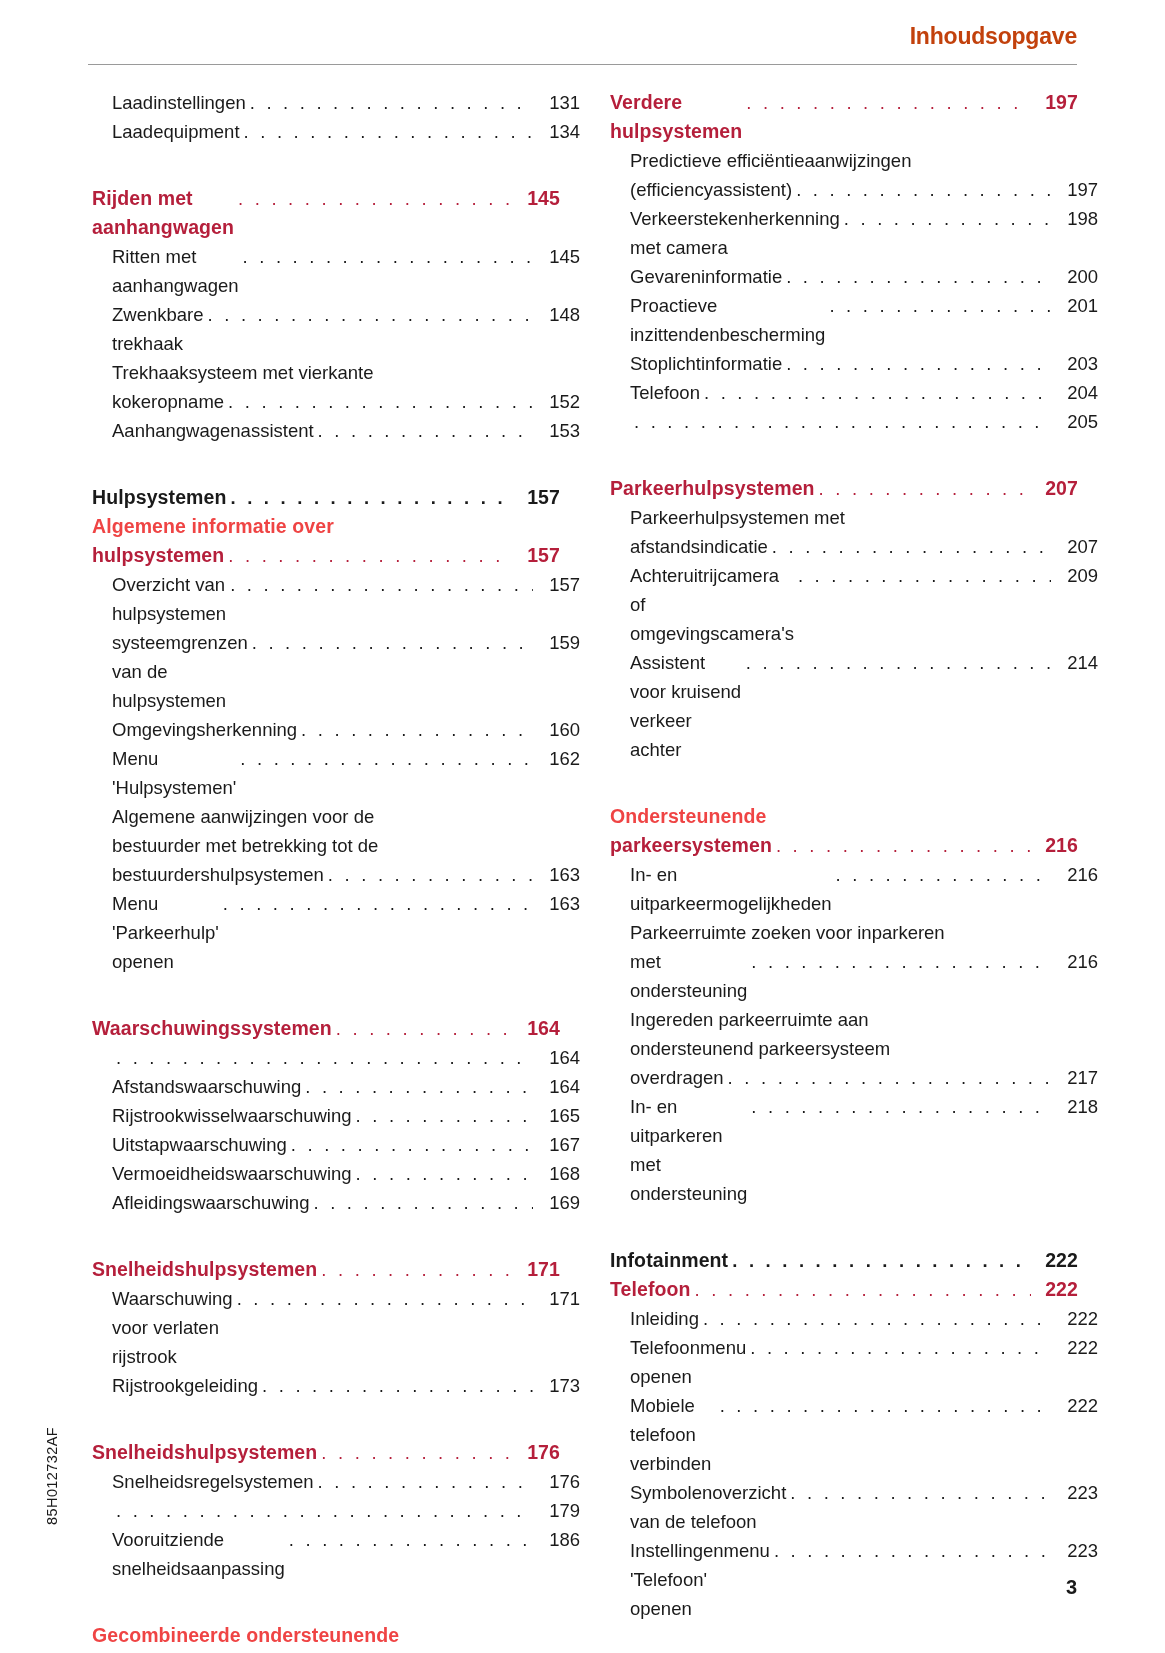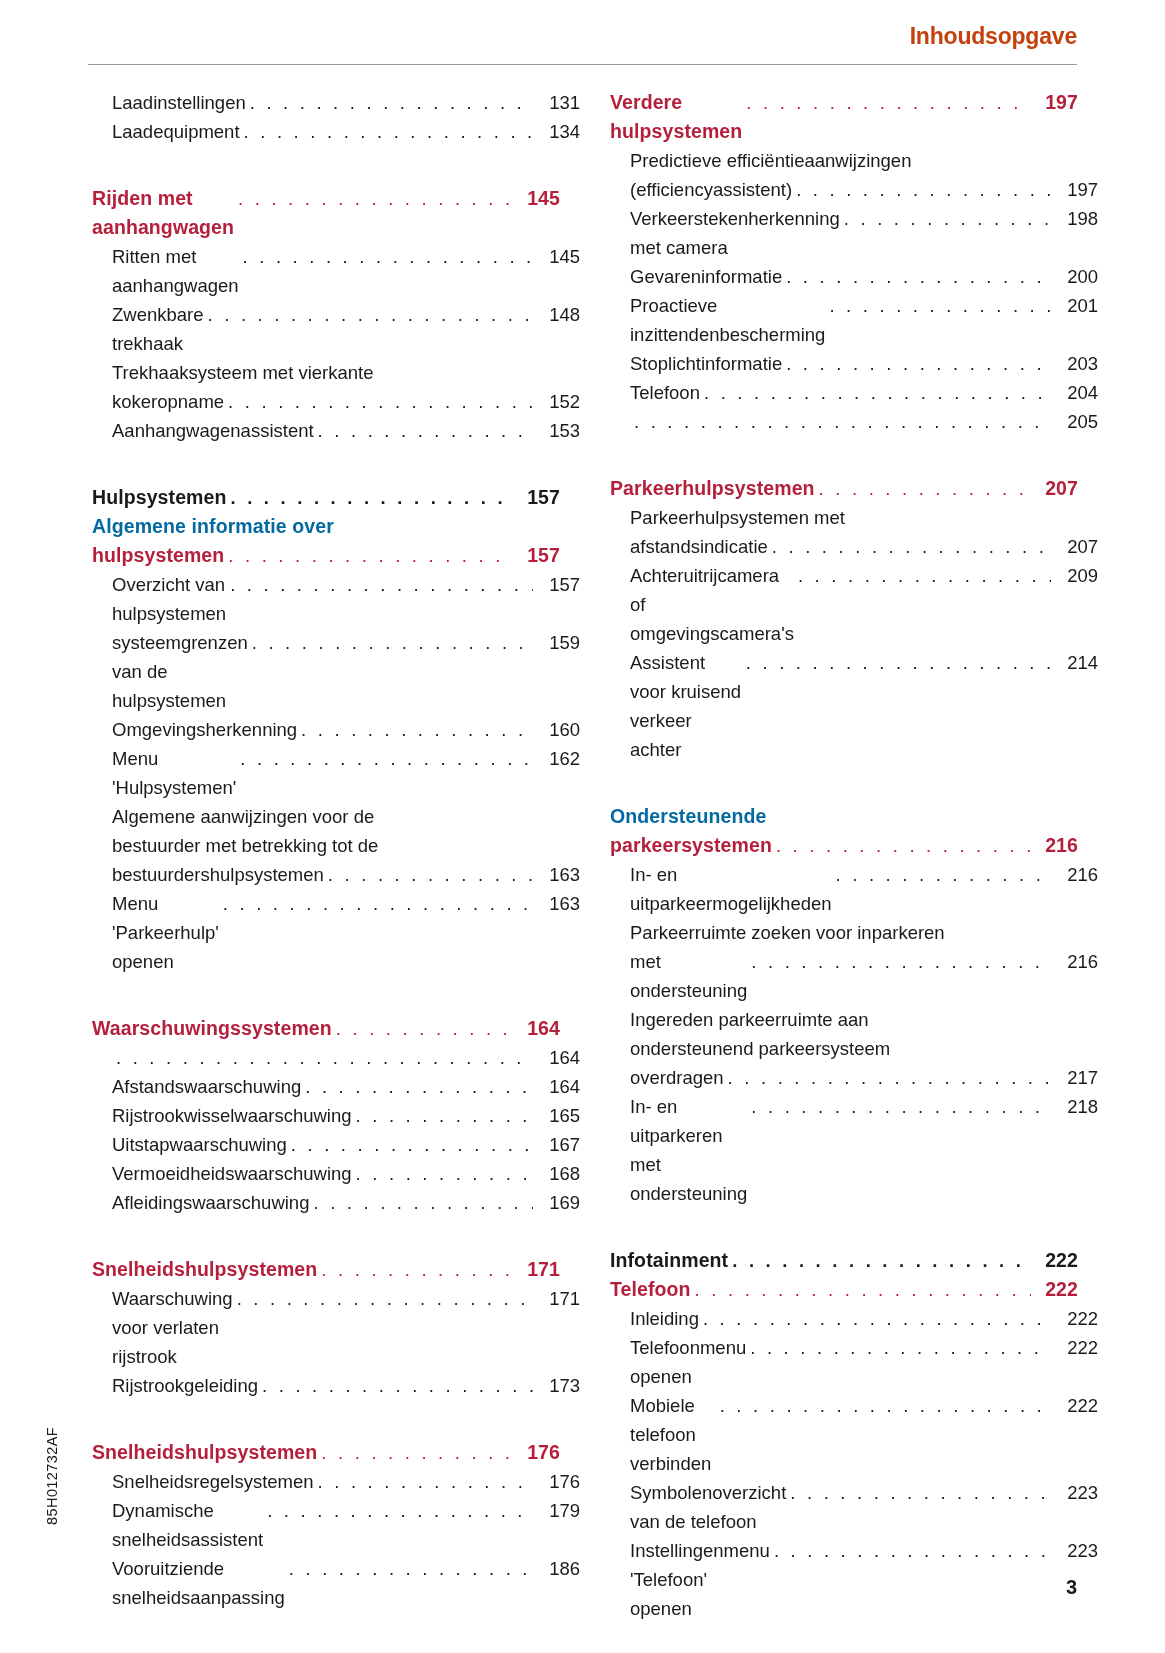--- a/index.html
+++ b/index.html
@@ -139,21 +139,21 @@
   .row.level-section .pageno {
     color: #b51f3b;
   }
   .row.level-section .leader {
     font-weight: normal;
   }
   
   .row.level-section-cont {
     font-weight: bold;
     font-size: 19.5px;
-    color: #0369a1;
+    color: #ef4444;
     letter-spacing: 0.1px;
   }
   
   .row.level-entry {
     padding-left: 20px;
   }
   
   .row.level-entry-cont {
     padding-left: 20px;
   }
@@ -329,21 +329,20 @@
             <span class="label">Snelheidshulpsystemen</span>
             <span class="leader">. . . . . . . . . . . . . . . . . . . . . . . . . . . . . . . . . . . . . . . . . . . . . . . . . . . .</span>
             <span class="pageno">176</span>
           </div>
           <div class="row level-entry">
             <span class="label">Snelheidsregelsystemen</span>
             <span class="leader">. . . . . . . . . . . . . . . . . . . . . . . . . . . . . . . . . . . . . . . . . . . . . . . . . . . .</span>
             <span class="pageno">176</span>
           </div>
           <div class="row level-entry">
-            <span class="label">Dynamische snelheidsassistent</span>
             <span class="leader">. . . . . . . . . . . . . . . . . . . . . . . . . . . . . . . . . . . . . . . . . . . . . . . . . . . .</span>
             <span class="pageno">179</span>
           </div>
           <div class="row level-entry">
             <span class="label">Vooruitziende snelheidsaanpassing</span>
             <span class="leader">. . . . . . . . . . . . . . . . . . . . . . . . . . . . . . . . . . . . . . . . . . . . . . . . . . . .</span>
             <span class="pageno">186</span>
           </div>
         </div>
         <div class="spacer"></div>

